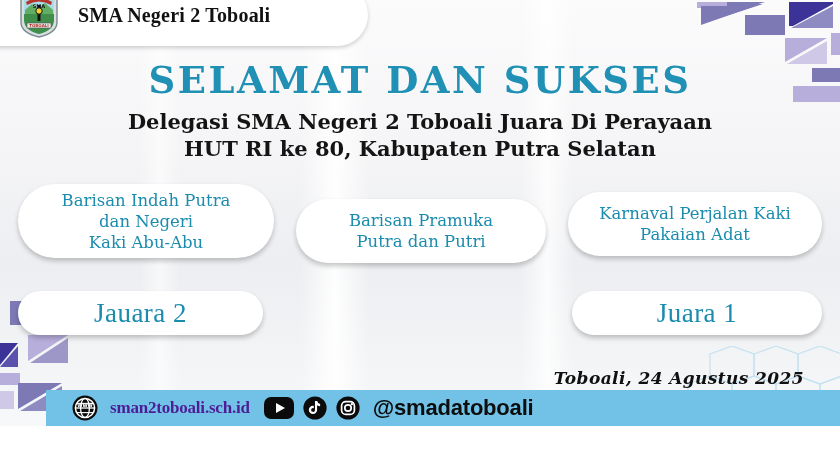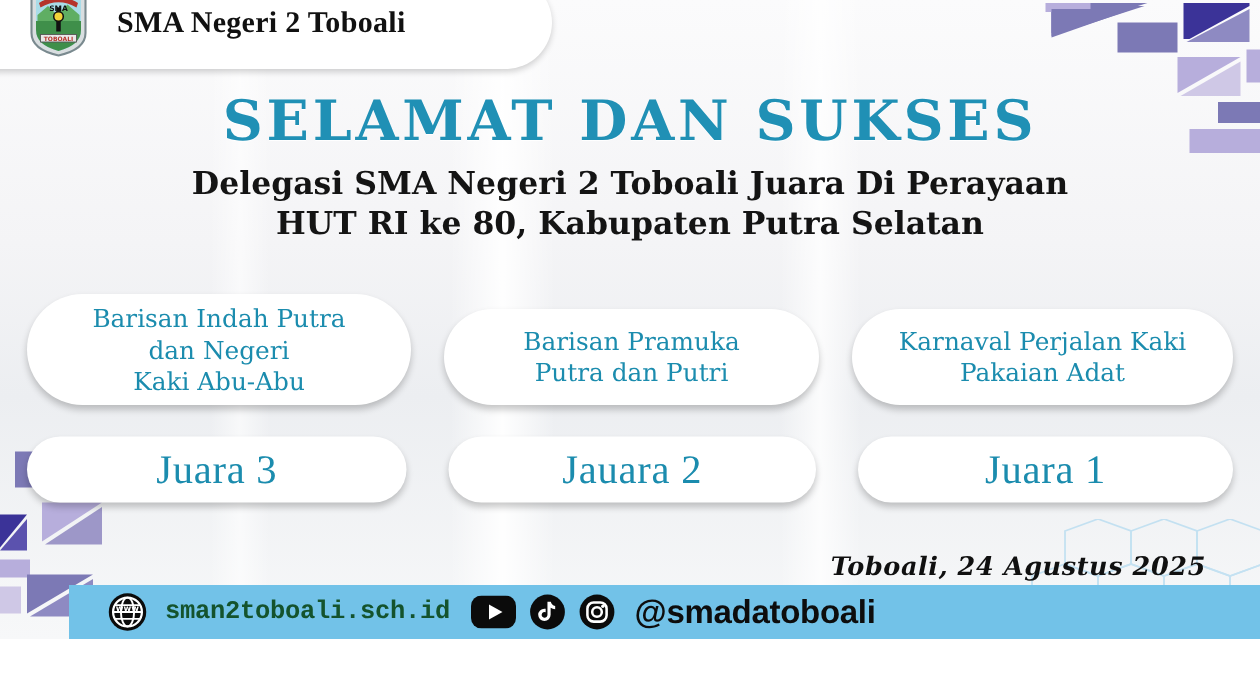--- a/index.html
+++ b/index.html
@@ -49,22 +49,22 @@
     position:absolute;left:0;right:0;top:108px;text-align:center;
     color:#141414;
     font-family:"DejaVu Serif",serif;
     font-weight:bold;font-size:21px;line-height:27px;letter-spacing:0px;
     z-index:4;
   }
   #subtitle .ln{display:block;}
 
   
   #cat-row{
-    position:absolute;top:196px;left:18px;width:804px;height:74px;
-    display:flex;justify-content:space-between;align-items:flex-end;
+    position:absolute;top:184px;left:18px;width:804px;height:74px;
+    display:flex;justify-content:space-between;align-items:center;
     z-index:4;
   }
   .cat-pill{
     background:#ffffff;border-radius:38px;
     box-shadow:0 3px 5px rgba(0,0,0,.22);
     display:flex;align-items:center;justify-content:center;
     color:#1B8CAE;
     font-family:"DejaVu Serif",serif;
     font-size:16.5px;line-height:21px;text-align:center;
     padding:0 10px;
@@ -107,21 +107,21 @@
   #footer-bar{
     position:absolute;left:46px;bottom:0;width:794px;height:36px;
     background:#72C2E8;
     display:flex;align-items:center;
     z-index:7;
   }
   #footer-inner{display:flex;align-items:center;margin-left:26px;}
   .f-icon{flex:0 0 auto;display:block;}
   #web-text{
     margin-left:12px;margin-right:14px;
-    color:#14532d;font-family:Liberation Mono, monospace;
+    color:#4c1d95;font-family:Liberation Serif, serif;
     font-weight:bold;font-size:17px;letter-spacing:-.2px;
   }
   #social-icons{display:flex;align-items:center;gap:9px;}
   #handle-text{
     margin-left:13px;
     color:#0d0d0d;font-family:"Liberation Sans",sans-serif;
     font-weight:bold;font-size:22px;letter-spacing:-.2px;
   }
 </style>
 </head>
@@ -215,21 +215,20 @@
 
     <div class="cat-pill" id="cat-3">
       <div>
         <span class="ln">Karnaval Perjalan Kaki</span>
         <span class="ln">Pakaian Adat</span>
       </div>
     </div>
   </div>
 
   <div id="juara-row">
-    <div class="juara-pill" id="juara-1">Juara 3</div>
     <div class="juara-pill" id="juara-2">Jauara 2</div>
     <div class="juara-pill" id="juara-3">Juara 1</div>
   </div>
 
   <div id="date-line">Toboali, 24 Agustus 2025</div>
 
   <div id="footer-bar">
     <div id="footer-inner">
 
       <svg class="f-icon" width="26" height="26" viewBox="0 0 26 26">

